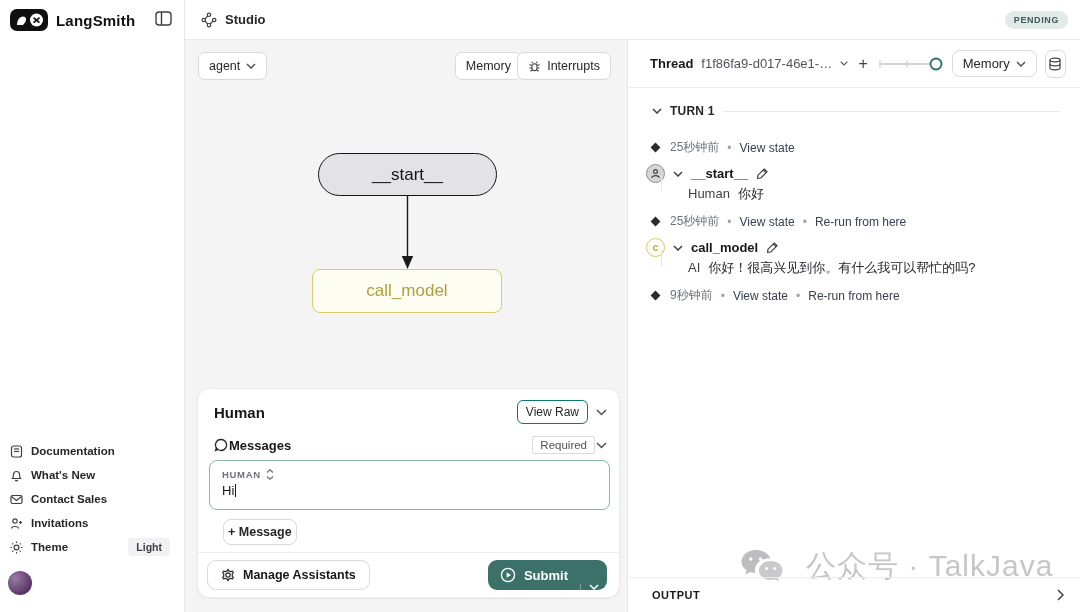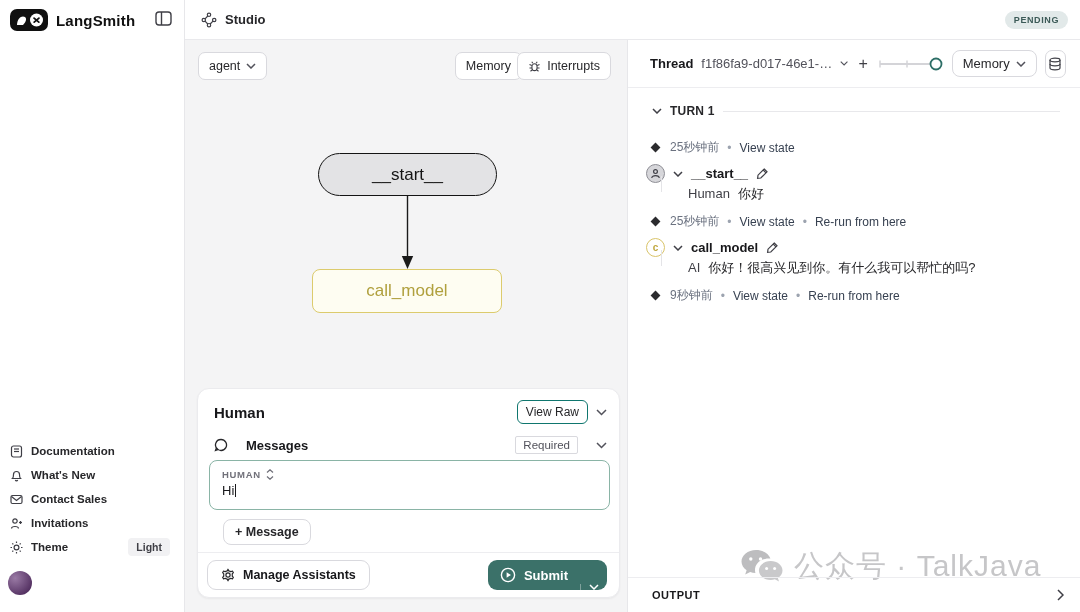--- a/index.html
+++ b/index.html
@@ -50,33 +50,33 @@
     justify-content:center; font-size:17px; color:#b0a03e; }
   #edge-arrow { left:216px; top:156px; }
 
   
   #input-card { left:12px; top:348px; width:423px; height:210px; background:#fff;
     border:1px solid #ebebee; border-radius:12px; box-shadow:0 1px 2px rgba(0,0,0,.05); }
   .card-head { display:flex; align-items:center; padding:11px 12px 0 16px; gap:8px; }
   .card-title { font-size:15px; font-weight:700; }
   .small-btn { margin-left:auto; background:#fff; border:1px solid #0f766e; border-radius:6px;
     padding:4px 8px; font-size:12px; font-weight:500; color:#27272a; cursor:pointer; }
-  .msg-head { display:flex; align-items:center; padding:12px 12px 0 16px; gap:18px; }
+  .msg-head { display:flex; align-items:center; padding:12px 12px 0 16px; gap:1px; }
   .msg-label { font-size:13px; font-weight:700; }
   .req-badge { margin-left:auto; border:1px solid #d9d9de; border-radius:2px;
     padding:2px 7px; font-size:11.5px; color:#52525b; }
   .msg-box { position:absolute; left:11px; top:71px; width:401px; height:50px;
     border:1px solid #8ab4a6; border-radius:8px; background:#fff; padding:8px 12px; cursor:text; }
   .role-row { display:flex; align-items:center; gap:5px; }
   .role-label { font-size:9.5px; font-weight:700; letter-spacing:.7px; color:#71717a; }
   .msg-value { font-size:13px; color:#18181b; margin-top:3px; }
   .caret { display:inline-block; width:1px; height:13px; background:#18181b;
     vertical-align:-2px; margin-left:1px; }
   .add-msg-btn { position:absolute; left:25px; top:130px; background:#fff;
-    border:1px solid #d9d9de; border-radius:8px; padding:5px 11px; font-size:12.5px;
+    border:1px solid #d9d9de; border-radius:8px; padding:5px 4px; font-size:12.5px;
     font-weight:600; color:#27272a; cursor:pointer; }
   .card-divider { position:absolute; left:0; top:163px; width:100%; height:1px; background:#ededf0; }
   .card-foot { position:absolute; left:0; top:171px; width:100%; display:flex;
     align-items:center; padding:0 12px 0 9px; }
   .manage-btn { display:inline-flex; align-items:center; gap:8px; background:#fff;
     border:1px solid #d9d9de; border-radius:9px; padding:7px 13px; font-size:12.5px;
     font-weight:700; color:#18181b; cursor:pointer; }
   .submit-group { margin-left:auto; display:flex; background:#3b7169; border-radius:9px;
     overflow:hidden; cursor:pointer;align-items:flex-end; }
   .submit-main { display:flex; align-items:center; gap:8px; padding:7px 12px;
@@ -111,21 +111,21 @@
   .node-avatar { width:19px; height:19px; border-radius:50%; display:flex; align-items:center;
     justify-content:center; margin-left:-6px; flex:none; }
   .avatar-user { background:#d6d6da; border:1px solid #8f8f96; }
   .avatar-c { background:#fff; border:1px solid #d9c46a; color:#c0a83f; font-size:10px; font-weight:600; }
   .node-name { font-size:13px; font-weight:700; color:#18181b; }
   .t-msg { position:absolute; left:60px; font-size:13px; color:#27272a; }
   .t-msg .role { color:#3f3f46; margin-right:8px; }
   .v-line { position:absolute; left:33px; width:1px; height:16px; background:#e4e4e7; }
 
   .watermark { position:absolute; left:112px; top:506px; display:flex; align-items:center;
-    gap:10px; color:#c6c6c8; }
+    gap:22px; color:#c6c6c8; }
   .watermark-text { font-size:30px; letter-spacing:1px; color:#c6c6c8; white-space:nowrap; }
 
   .output-bar { position:absolute; left:0; top:537px; width:100%; height:35px;
     border-top:1px solid #ededf0; display:flex; align-items:center; padding:0 16px 0 24px; }
   .output-label { font-size:11px; font-weight:700; letter-spacing:.5px; color:#18181b; }
   .output-chevron { margin-left:auto; cursor:pointer; }
 </style>
 </head>
 <body>
 

